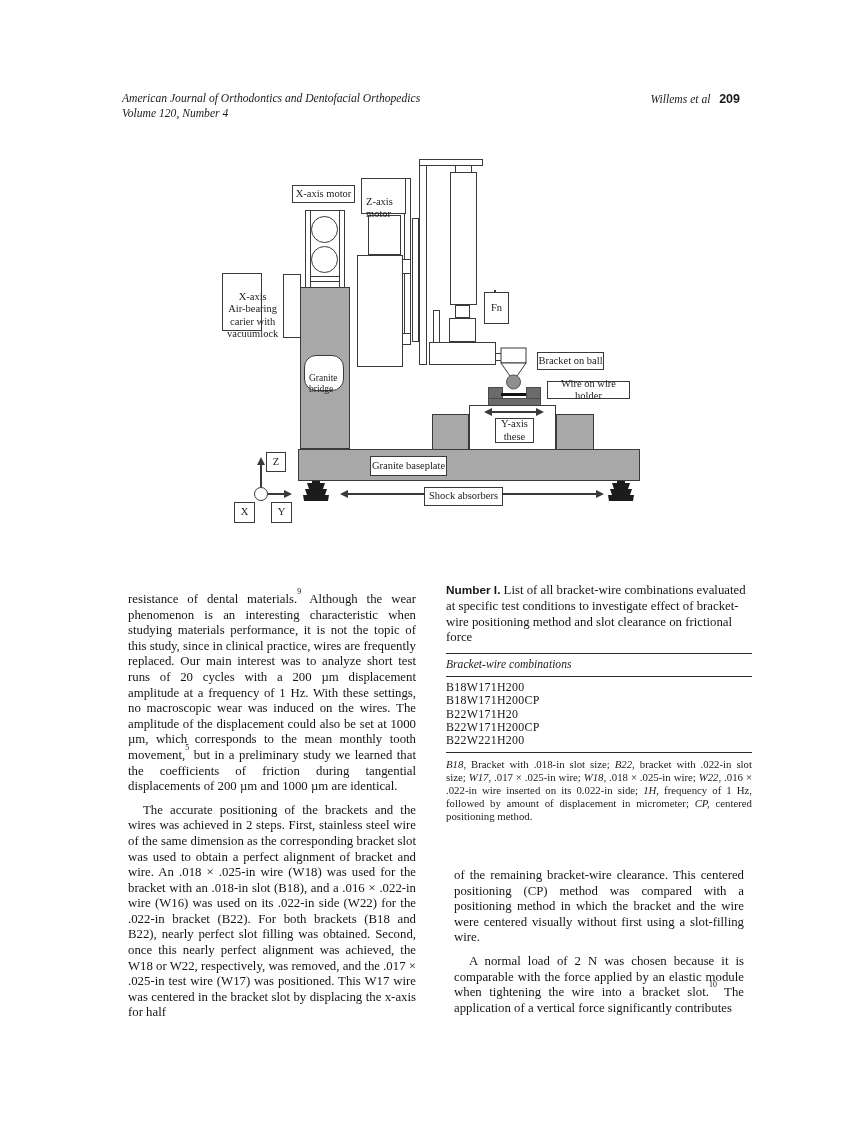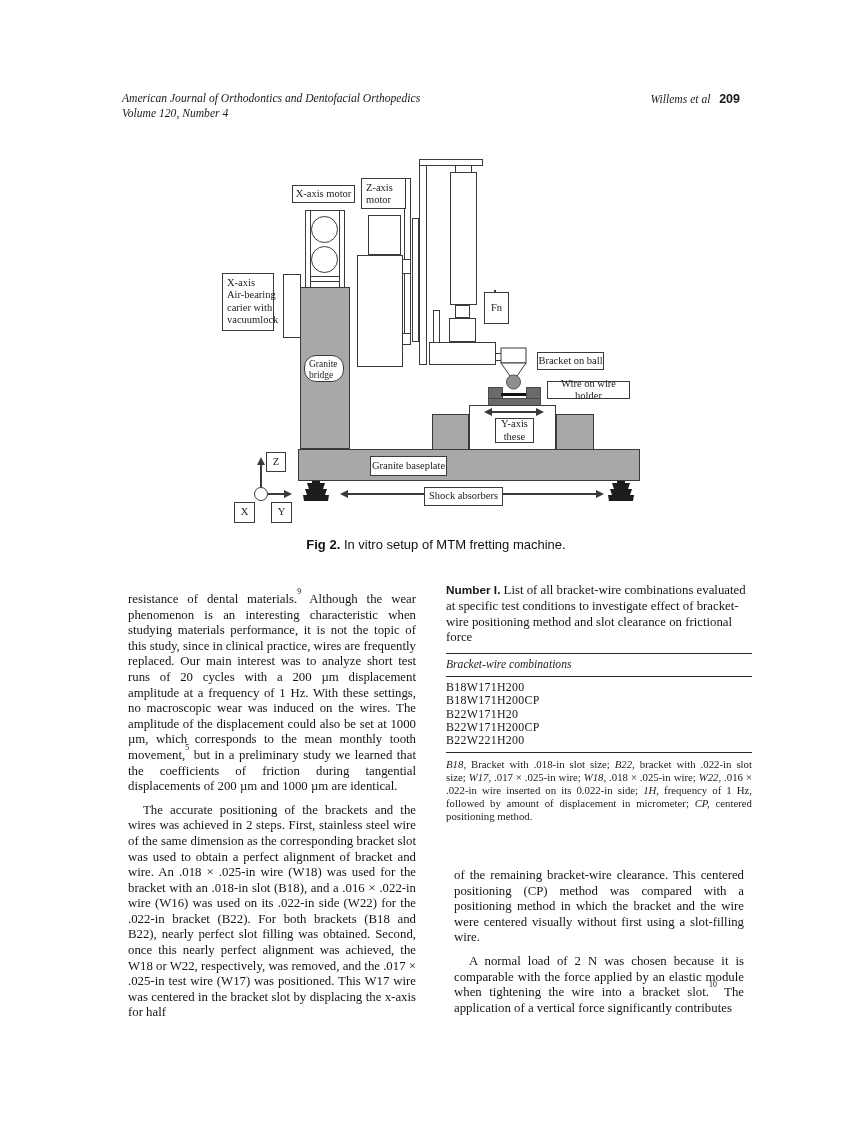--- a/index.html
+++ b/index.html
@@ -15,21 +15,21 @@
   
   .dg{position:absolute;box-sizing:border-box;}
   .rect{position:absolute;box-sizing:border-box;background:#fff;border:1px solid #3a3a3a;}
   .gray{background:#a8a8a8;}
   .dark{background:#6b6b6b;border:1px solid #4a4a4a;}
   .line{position:absolute;background:#3a3a3a;}
   .circ{position:absolute;box-sizing:border-box;background:#fff;border:1px solid #3a3a3a;border-radius:50%;}
   .lbl{position:absolute;box-sizing:border-box;background:#fff;border:1px solid #3a3a3a;
        font-size:10.5px;line-height:1.18;color:#222;display:flex;align-items:center;justify-content:center;
        text-align:center;white-space:pre-line;}
-  .lbl.tl{align-items:flex-start;justify-content:flex-start;text-align:left;padding:3px 4px;}
+  .lbl.tl{align-items:flex-start;justify-content:flex-start;text-align:left;padding:17px 4px;}
   .lbl.sm{font-size:9.5px;border-radius:12px;}
   .tri{position:absolute;width:0;height:0;}
   .tri-up{border-left:4px solid transparent;border-right:4px solid transparent;border-bottom:8px solid #3a3a3a;}
   .tri-down{border-left:4px solid transparent;border-right:4px solid transparent;border-top:8px solid #3a3a3a;}
   .tri-left{border-top:4px solid transparent;border-bottom:4px solid transparent;border-right:8px solid #3a3a3a;}
   .tri-right{border-top:4px solid transparent;border-bottom:4px solid transparent;border-left:8px solid #3a3a3a;}
 
   
   .fig-caption{position:absolute;left:120px;top:537px;width:632px;text-align:center;
                font-family:"Liberation Sans","DejaVu Sans",sans-serif;font-size:13px;color:#111;}
@@ -139,41 +139,38 @@
 
     <div class="circ" style="left:254px;top:487px;width:14px;height:14px;"></div>
     <div class="line" style="left:260px;top:465px;width:2px;height:22px;"></div>
     <div class="tri tri-up" style="left:257px;top:457px;"></div>
     <div class="line" style="left:268px;top:493px;width:16px;height:2px;"></div>
     <div class="tri tri-right" style="left:284px;top:490px;"></div>
 
     <div class="lbl" style="left:292px;top:185px;width:63px;height:18px;">X-axis motor</div>
     <div class="lbl tl" style="left:361px;top:178px;width:45px;height:31px;">Z-axis
 motor</div>
-    <div class="lbl tl" style="left:222px;top:273px;width:52px;height:58px;">X-axis
+    <div class="lbl tl" style="left:222px;top:273px;width:40px;height:58px;text-align:center;">X-axis
 Air-bearing
 carier with
 vacuumlock</div>
     <div class="lbl tl sm" style="left:304px;top:355px;width:40px;height:27px;">Granite
 bridge</div>
     <div class="lbl" style="left:484px;top:292px;width:25px;height:32px;">Fn</div>
     <div class="lbl" style="left:537px;top:352px;width:67px;height:18px;">Bracket on ball</div>
     <div class="lbl" style="left:547px;top:381px;width:83px;height:18px;">Wire on wire holder</div>
     <div class="lbl" style="left:495px;top:418px;width:39px;height:25px;">Y-axis
 these</div>
     <div class="lbl" style="left:370px;top:456px;width:77px;height:20px;">Granite baseplate</div>
     <div class="lbl" style="left:424px;top:487px;width:79px;height:19px;">Shock absorbers</div>
     <div class="lbl" style="left:266px;top:452px;width:20px;height:20px;">Z</div>
     <div class="lbl" style="left:271px;top:502px;width:21px;height:21px;">Y</div>
     <div class="lbl" style="left:234px;top:502px;width:21px;height:21px;">X</div>
   </div>
 
-  <div class="fig-caption">
-    <span class="lead">Fig 2.</span><span> In vitro setup of MTM fretting machine.</span>
-  </div>
 
   <div class="col left-col">
     <p><span>resistance of dental materials.</span><sup>9</sup><span> Although the wear phenomenon is an interesting characteristic when studying materials performance, it is not the topic of this study, since in clinical practice, wires are frequently replaced. Our main interest was to analyze short test runs of 20 cycles with a 200 µm displacement amplitude at a frequency of 1 Hz. With these settings, no macroscopic wear was induced on the wires. The amplitude of the displacement could also be set at 1000 µm, which corresponds to the mean monthly tooth movement,</span><sup>5</sup><span> but in a preliminary study we learned that the coefficients of friction during tangential displacements of 200 µm and 1000 µm are identical.</span></p>
     <p class="ind"><span>The accurate positioning of the brackets and the wires was achieved in 2 steps. First, stainless steel wire of the same dimension as the corresponding bracket slot was used to obtain a perfect alignment of bracket and wire. An .018 × .025-in wire (W18) was used for the bracket with an .018-in slot (B18), and a .016 × .022-in wire (W16) was used on its .022-in side (W22) for the .022-in bracket (B22). For both brackets (B18 and B22), nearly perfect slot filling was obtained. Second, once this nearly perfect alignment was achieved, the W18 or W22, respectively, was removed, and the .017 × .025-in test wire (W17) was positioned. This W17 wire was centered in the bracket slot by displacing the x-axis for half</span></p>
   </div>
 
   <div class="tbl">
     <div class="tbl-caption">
       <span class="lead">Number I.</span><span> List of all bracket-wire combinations evaluated at specific test conditions to investigate effect of bracket-wire positioning method and slot clearance on frictional force</span>
     </div>

